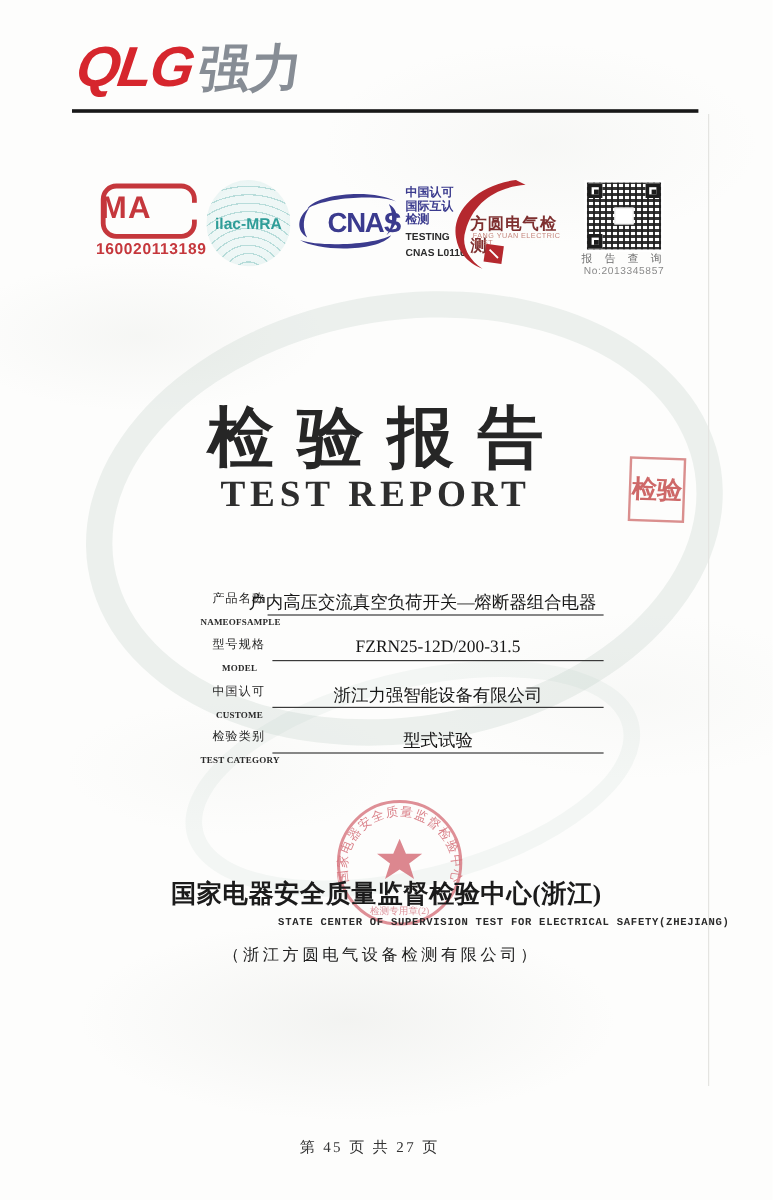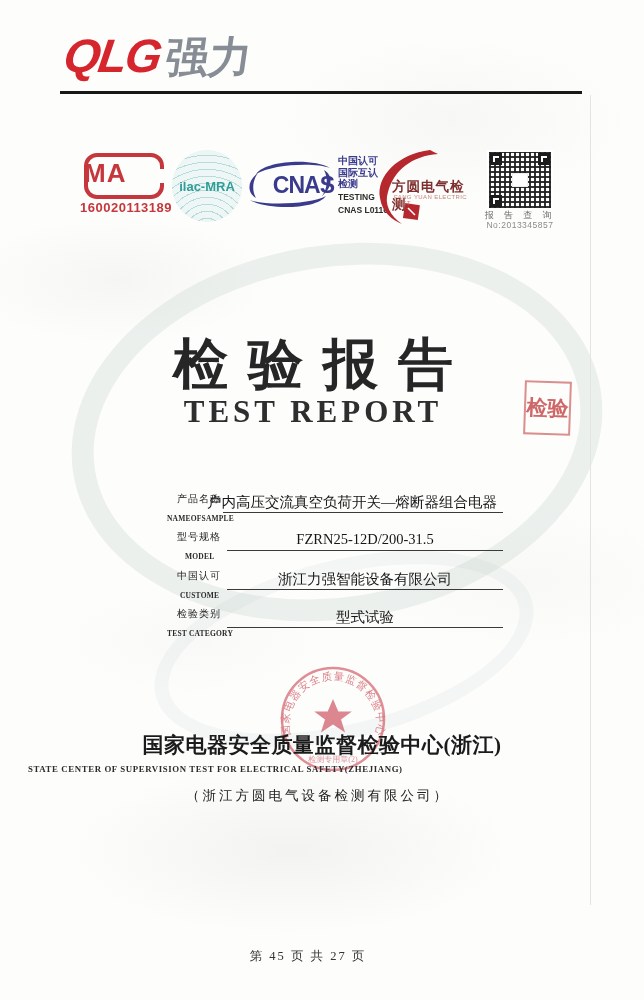--- a/index.html
+++ b/index.html
@@ -98,22 +98,22 @@
   .f-label{position:absolute;font-size:10px;color:#1f1f1f;letter-spacing:1px;white-space:nowrap;}
   .f-sub{position:absolute;font-size:7.5px;color:#2a2a2a;font-weight:bold;letter-spacing:.2px;white-space:nowrap;}
   .f-line{position:absolute;height:1px;background:#3a3a3a;}
   .f-value{position:absolute;font-size:14.5px;color:#161616;white-space:nowrap;}
   .f-value.center{text-align:center;}
 
   
   .round-stamp{position:absolute;left:277px;top:663px;width:112px;height:112px;z-index:1;opacity:.85;}
   .issuer-cn{position:absolute;left:32px;top:731px;width:580px;text-align:center;z-index:2;
     font-size:21px;font-weight:bold;color:#1b1b1b;letter-spacing:.5px;}
-  .issuer-en{position:absolute;left:28px;top:764px;width:580px;text-align:left;z-index:2;
-    font-size:8.8px;font-weight:bold;color:#2b2b2b;letter-spacing:.6px;}
+  .issuer-en{position:absolute;left:28px;top:764px;width:580px;text-align:right;z-index:2;
+    font-size:8.8px;font-weight:bold;color:#2b2b2b;letter-spacing:.6px;font-family:Liberation Mono, monospace;}
   .issuer-co{position:absolute;left:28px;top:787px;width:580px;text-align:center;z-index:2;
     font-size:13.5px;color:#222;letter-spacing:3px;}
 
   
   .page-num{position:absolute;left:28px;top:948px;width:560px;text-align:center;
     font-size:12.5px;color:#333;letter-spacing:2px;z-index:2;}
 </style>
 </head>
 <body>
 

